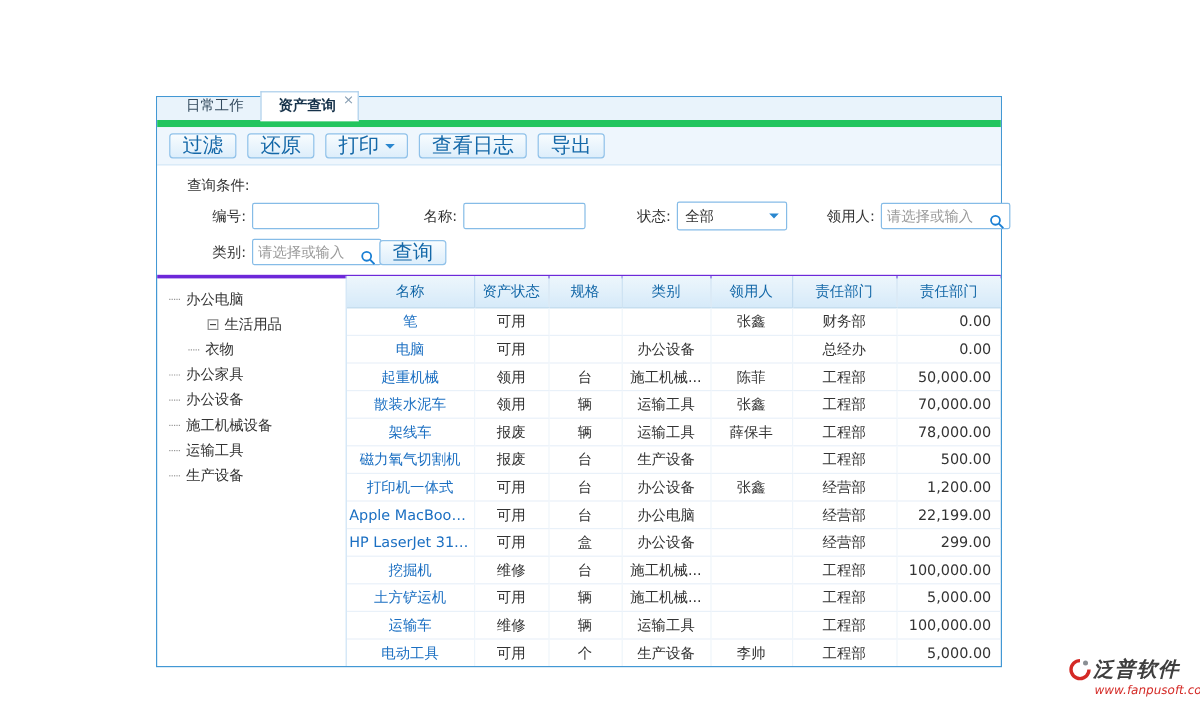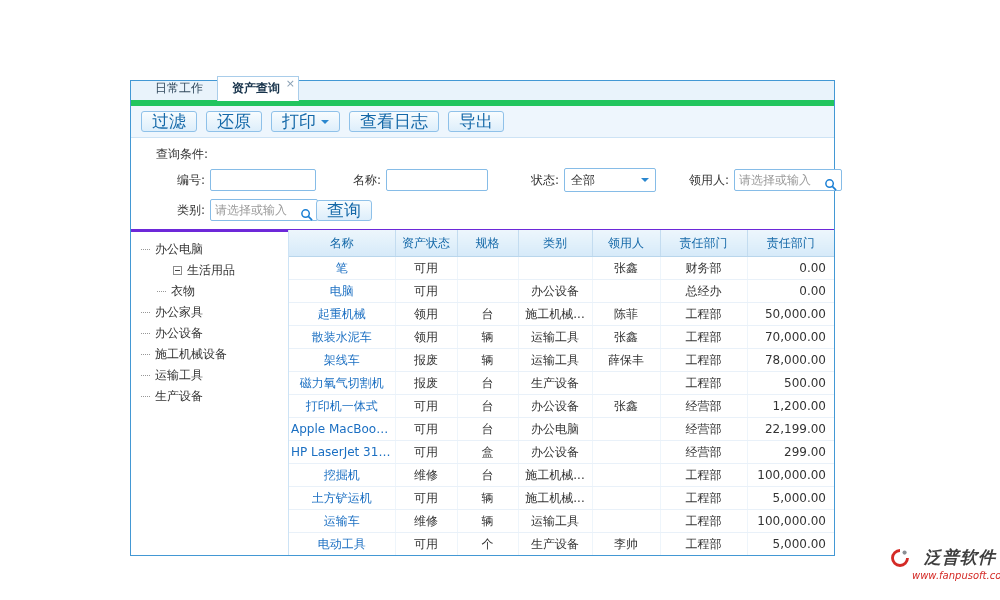--- a/index.html
+++ b/index.html
@@ -53,21 +53,21 @@
   thead th{height:24px;background:linear-gradient(#edf6fc,#d6eaf9);color:#1468a8;font-weight:normal;
     border-bottom:1px solid #b9d6ec;border-left:1px solid #c3dcf0;cursor:pointer;overflow:hidden;white-space:nowrap;}
   thead th:first-child{border-left:none;}
   tbody td{height:22px;text-align:center;border-bottom:1px solid #e9f1f9;border-left:1px solid #eef5fb;
     color:#333;overflow:hidden;white-space:nowrap;text-overflow:ellipsis;padding:0 2px;}
   tbody td:first-child{border-left:none;}
   td.name-cell{color:#1b6fc2;cursor:pointer;}
   td.amount-cell{text-align:right;padding-right:8px;}
   
   .watermark{position:absolute;left:890px;top:546px;width:110px;}
-  .wm-top{display:flex;align-items:center;gap:14px;}
+  .wm-top{display:flex;align-items:center;gap:1px;}
   .wm-brand{font-size:17px;font-weight:bold;color:#3f3f3f;font-style:italic;letter-spacing:1px;}
   .wm-url{font-size:10px;color:#d42a26;margin-top:1px;padding-left:22px;font-style:italic;}
 </style>
 </head>
 <body>
 
 <div class="window">
 
   <div class="tabbar">
     <div class="tab">

